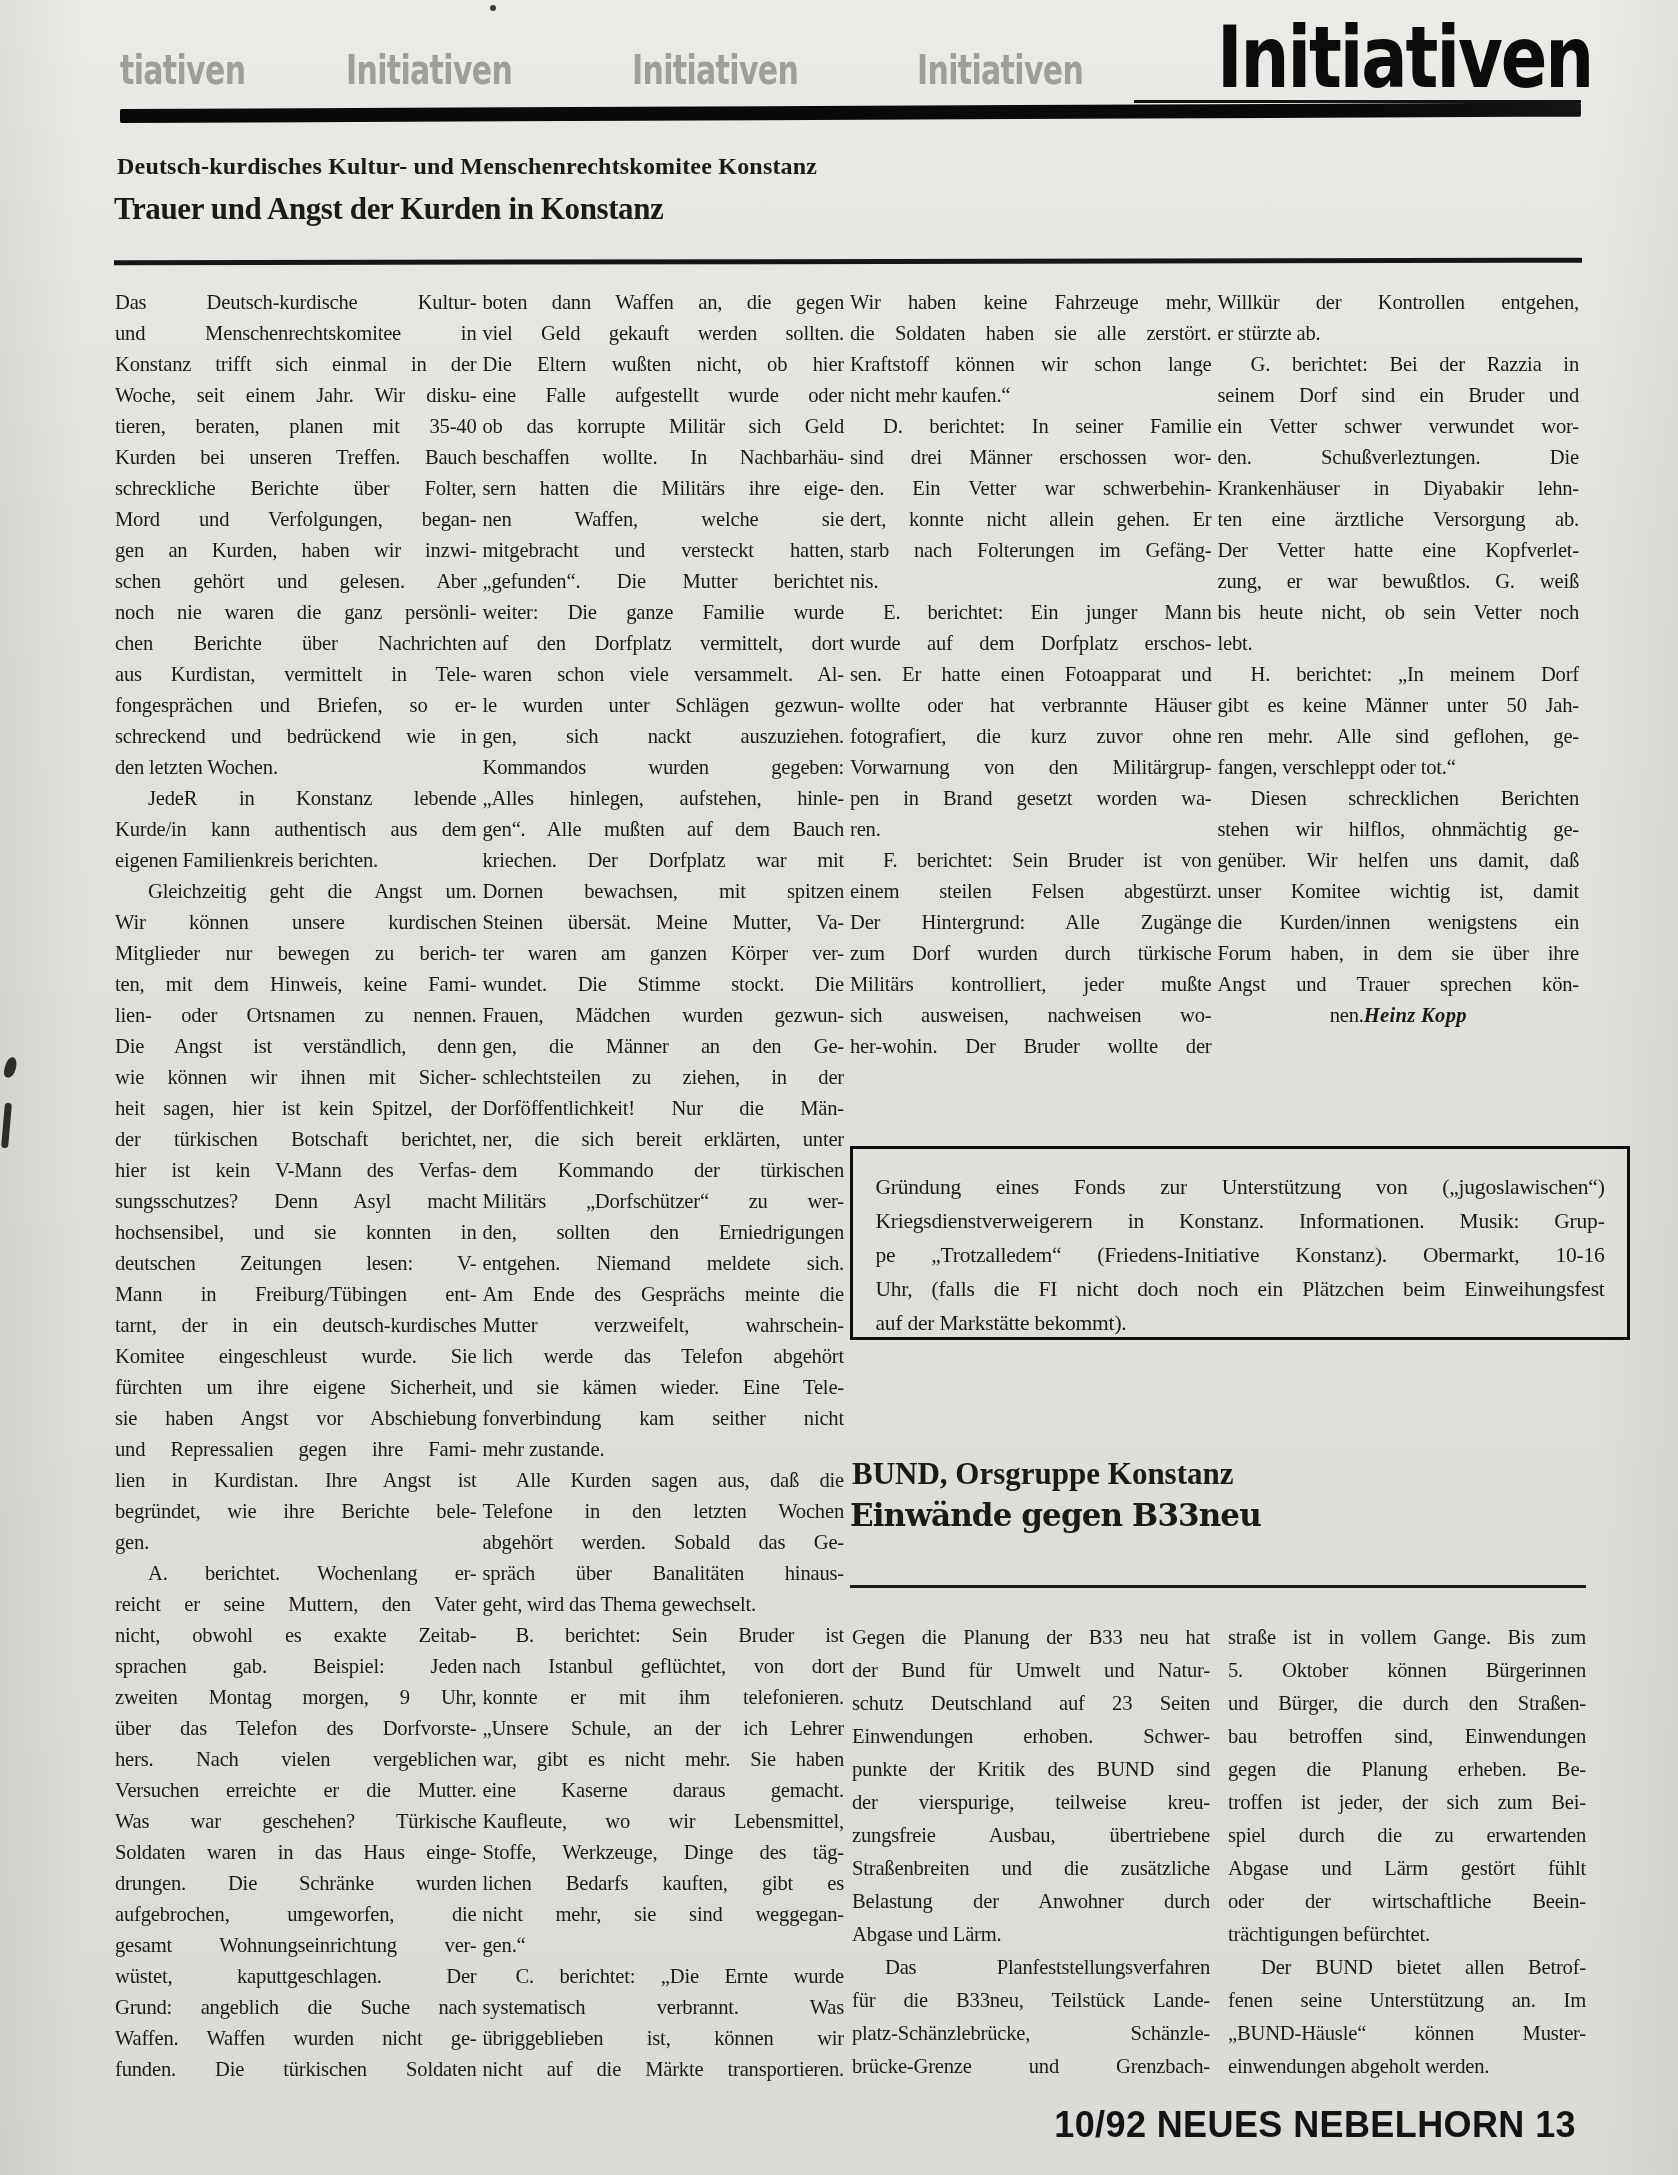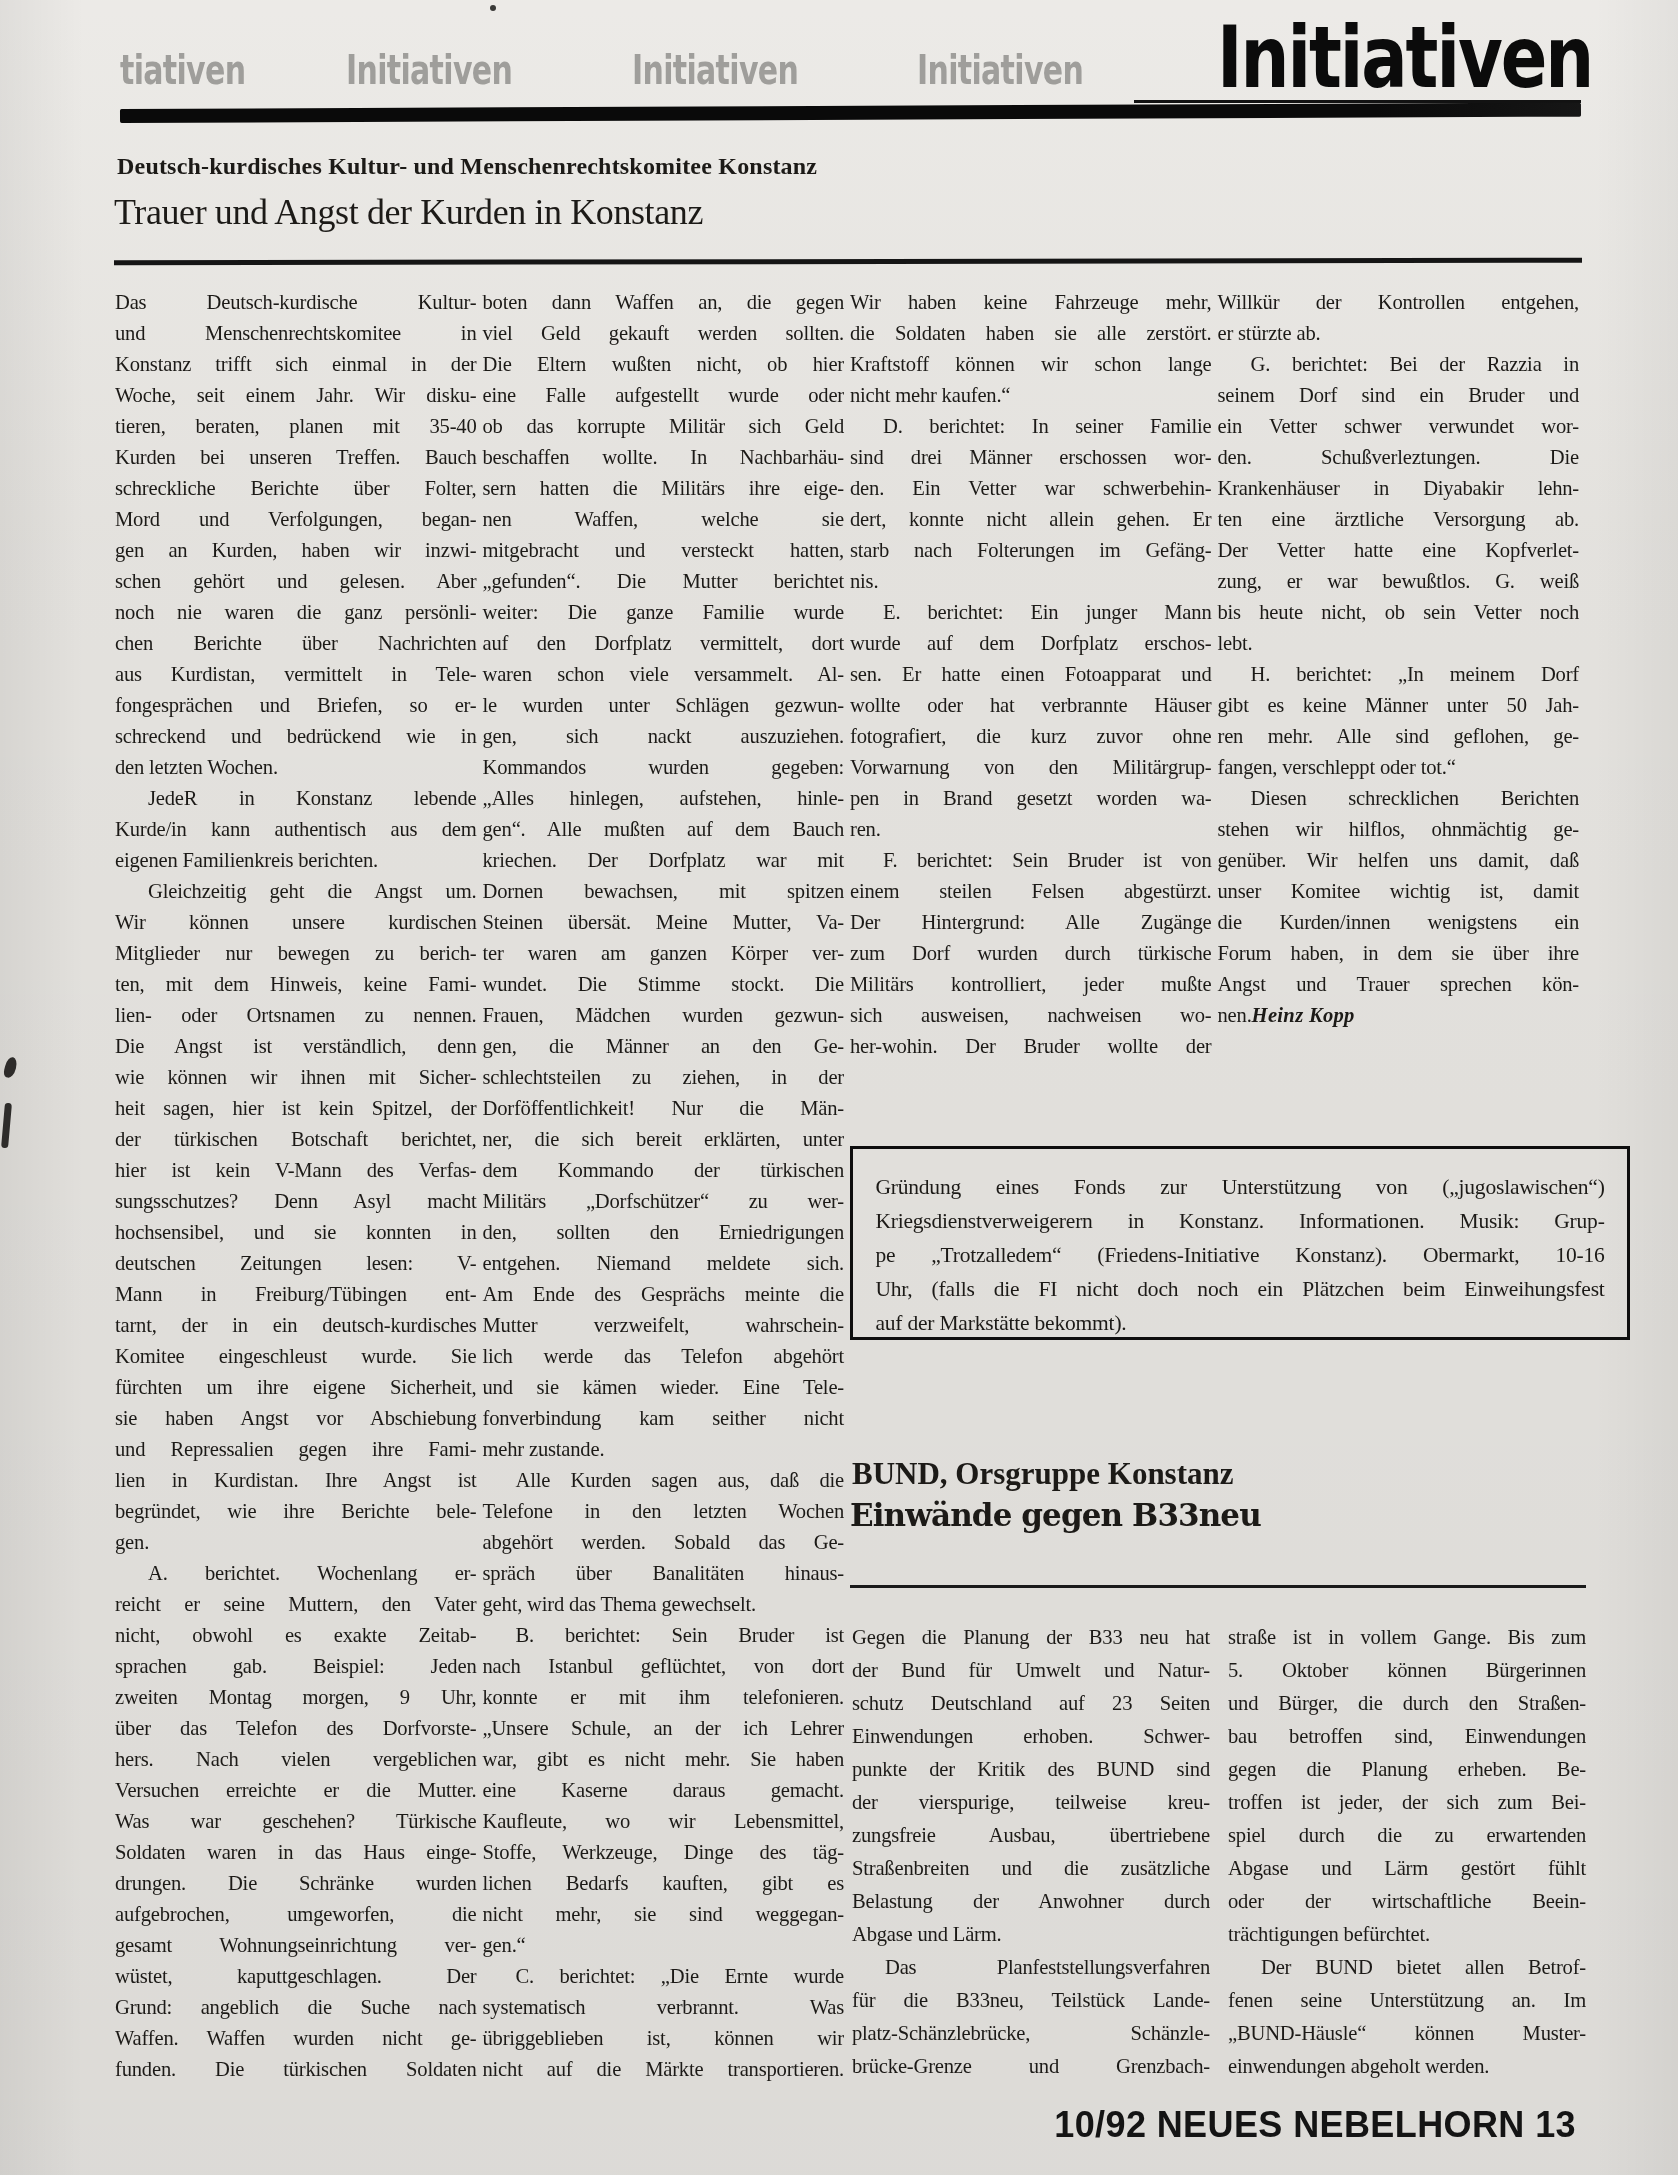--- a/index.html
+++ b/index.html
@@ -37,36 +37,36 @@
     transform:rotate(-0.25deg);transform-origin:left center;
     border-radius:1.7px;
   }
   
   .kicker1{
     position:absolute;left:117px;top:153px;
     font-weight:bold;font-size:24px;letter-spacing:0.2px;white-space:nowrap;
   }
   .headline1{
     position:absolute;left:114px;top:191px;
-    font-weight:normal;font-size:36px;letter-spacing:-0.4px;white-space:nowrap;text-align:center;
+    font-weight:bold;font-size:31px;letter-spacing:-0.4px;white-space:nowrap;text-align:center;
   }
   .rule1{position:absolute;left:114px;top:259px;width:1468px;height:5.2px;background:#151515;transform:rotate(-0.1deg);}
   
   .cols{position:absolute;display:flex;--lh:31px;--fs:20.6px;}
   .cols-a1{left:115px;top:287px;width:1464px;gap:6px;}
   .col{flex:1 1 0;min-width:0;}
   .ln{
     font-size:var(--fs);line-height:var(--lh);
     letter-spacing:-0.2px;
     text-align:justify;text-align-last:justify;
     white-space:nowrap;overflow:visible;
   }
   .ln.end{text-align-last:left;}
   .ln.ind{text-indent:33px;}
-  .ln.withby{display:flex;justify-content:flex-start;align-items:baseline;}
+  .ln.withby{display:flex;justify-content:center;align-items:baseline;}
   .byline{font-style:italic;font-weight:bold;letter-spacing:0.3px;}
   
   .notice{
     position:absolute;left:850px;top:1146px;width:780px;height:194px;
     border:3.4px solid #0e0e0e;box-sizing:border-box;
     padding:20.6px 22.4px 0 22.4px;
   }
   .notice .cols{position:static;--lh:34px;--fs:21.5px;}
   .notice .ln{letter-spacing:-0.2px;}
   

